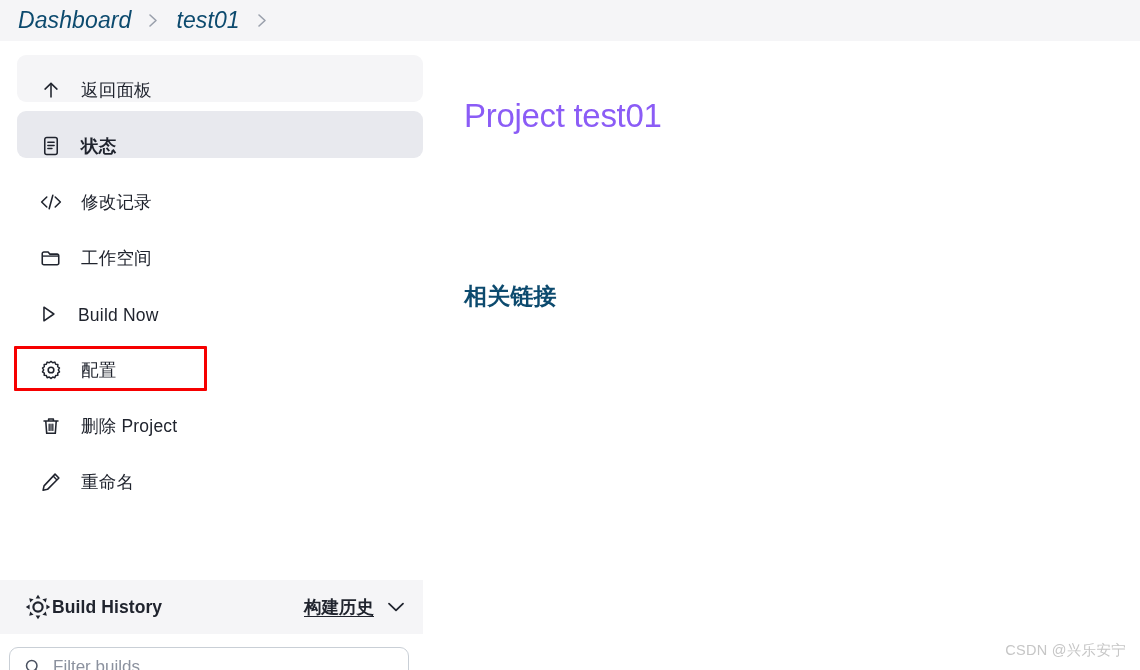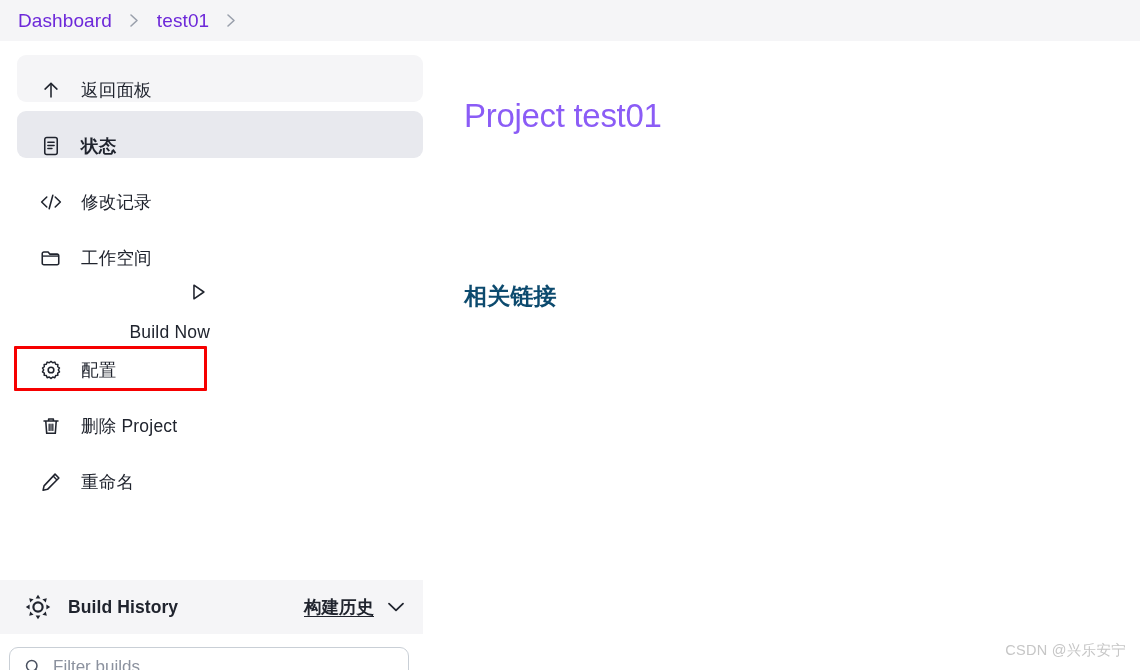--- a/index.html
+++ b/index.html
@@ -17,24 +17,25 @@
   .breadcrumb-bar {
     height: 41px;
     width: 1140px;
     background: #f5f5f7;
     display: flex;
     align-items: center;
     padding-left: 18px;
     gap: 0px;
   }
   .crumb {
-    font-size: 19px;
-    color: #6d28d9;
+    font-size: 23px;
+    color: #0c4a6e;
     letter-spacing: 0.1px;
     white-space: nowrap;
+    font-style: italic;
   }
   .crumb-sep {
     color: #9aa0ac;
     font-size: 15px;
     padding: 0 17px;
     line-height: 1;
     display: inline-flex;
     align-items: center;
   }
   .crumb-sep svg { display: block; }
@@ -87,21 +88,20 @@
   }
   .nav-item.is-hover { background: #f5f5f7; }
   .nav-item.is-active { background: #e8e9ee; }
   .nav-item.is-active .nav-label { font-weight: bold; }
 
   
   .nav-item.is-highlighted {
     position: relative;
     margin-left: -3px;
     width: 196px;
-    flex-direction: column;
   }
   .highlight-ring {
     position: absolute;
     left: 14px;
     top: 305px;
     width: 193px;
     height: 45px;
     border: 3px solid #f60000;
     border-radius: 1px;
     pointer-events: none;
@@ -114,21 +114,21 @@
     left: 0;
     top: 539px;
     width: 423px;
   }
   .bh-header {
     height: 54px;
     background: #f5f5f7;
     display: flex;
     align-items: center;
     padding: 0 18px 0 24px;
-    gap: 16px;
+    gap: 0;
   }
   .bh-ico {
     width: 28px;
     height: 28px;
     flex: 0 0 28px;
     display: flex;
     align-items: center;
     justify-content: center;
     color: #20242e;
   }

